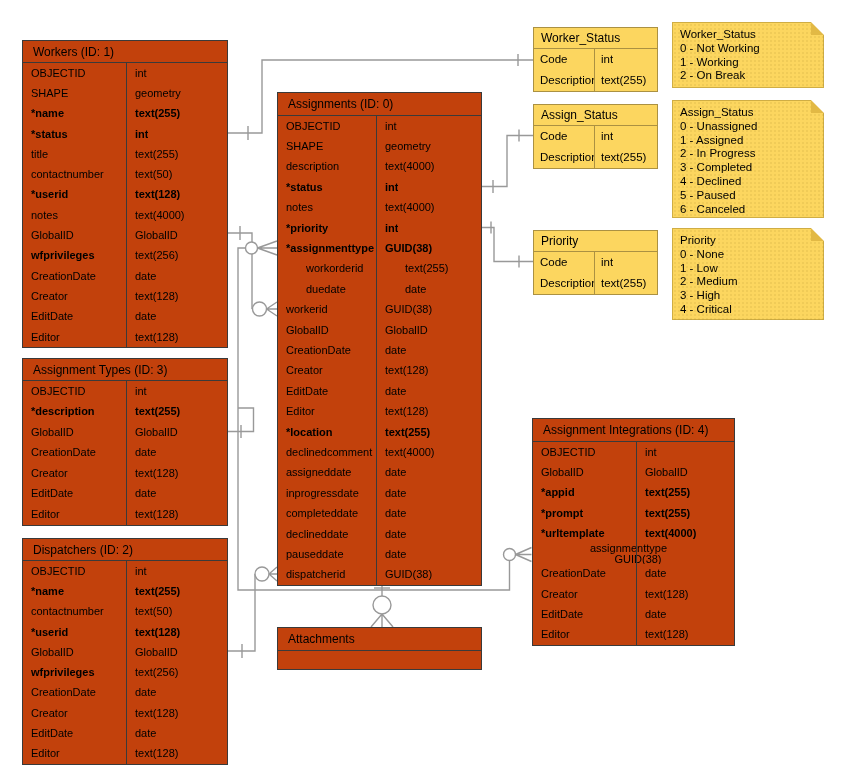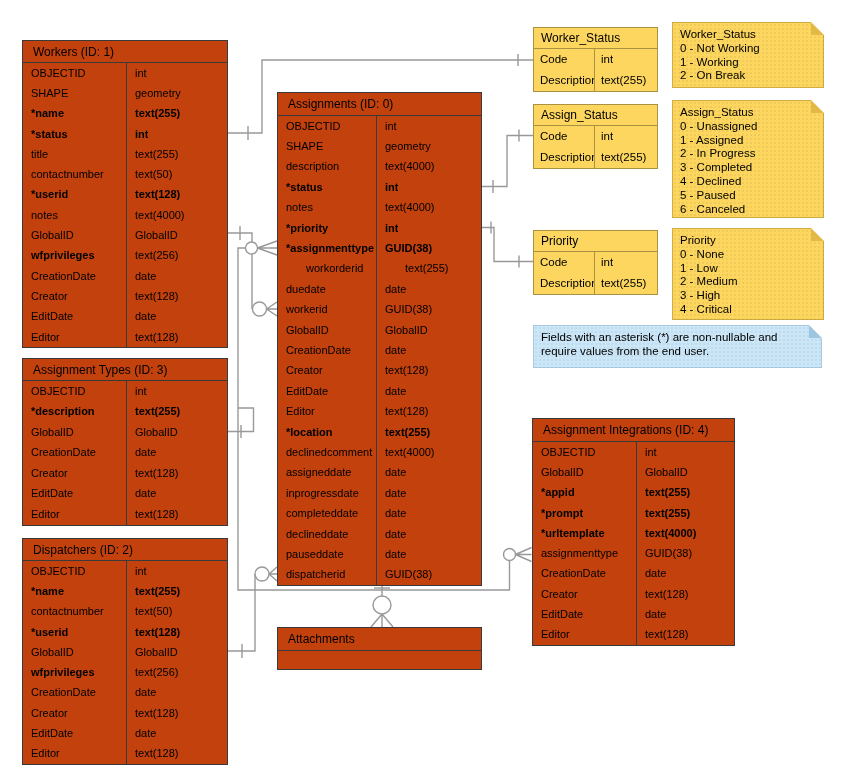--- a/index.html
+++ b/index.html
@@ -280,21 +280,21 @@
           <div class="ftype">int</div>
         </div>
         <div class="row bold-both" style="height: 20.4px;">
           <div class="fname" style="width: 98px;">*assignmenttype</div>
           <div class="ftype">GUID(38)</div>
         </div>
         <div class="row" style="height: 20.4px; margin-left: 20px;">
           <div class="fname" style="width: 98px;">workorderid</div>
           <div class="ftype">text(255)</div>
         </div>
-        <div class="row" style="height: 20.4px;">
+        <div class="row" style="height: 20.4px; margin-left: 20px;">
           <div class="fname" style="width: 98px;">duedate</div>
           <div class="ftype">date</div>
         </div>
         <div class="row" style="height: 20.4px;">
           <div class="fname" style="width: 98px;">workerid</div>
           <div class="ftype">GUID(38)</div>
         </div>
         <div class="row" style="height: 20.4px;">
           <div class="fname" style="width: 98px;">GlobalID</div>
           <div class="ftype">GlobalID</div>
@@ -370,21 +370,21 @@
           <div class="ftype">text(255)</div>
         </div>
         <div class="row bold-both" style="height: 20.3px;">
           <div class="fname" style="width: 103px;">*prompt</div>
           <div class="ftype">text(255)</div>
         </div>
         <div class="row bold-both" style="height: 20.3px;">
           <div class="fname" style="width: 103px;">*urltemplate</div>
           <div class="ftype">text(4000)</div>
         </div>
-        <div class="row" style="height: 20.3px;">
+        <div class="row" style="height: 20.3px; flex-direction: column;">
           <div class="fname" style="width: 103px;">assignmenttype</div>
           <div class="ftype">GUID(38)</div>
         </div>
         <div class="row" style="height: 20.3px;">
           <div class="fname" style="width: 103px;">CreationDate</div>
           <div class="ftype">date</div>
         </div>
         <div class="row" style="height: 20.3px;">
           <div class="fname" style="width: 103px;">Creator</div>
           <div class="ftype">text(128)</div>
@@ -461,17 +461,13 @@
     </div>
     <div class="note" style="left: 672px; top: 228px; width: 152px; height: 92px;">
       <div class="fold"></div>
       <div class="note-line">Priority</div>
       <div class="note-line">0 - None</div>
       <div class="note-line">1 - Low</div>
       <div class="note-line">2 - Medium</div>
       <div class="note-line">3 - High</div>
       <div class="note-line">4 - Critical</div>
     </div>
-    <div class="note blue" style="left: 533px; top: 325px; width: 289px; height: 43px;">
-      <div class="fold"></div>
-      <div class="note-line" style="white-space: normal;">Fields with an asterisk (*) are non-nullable and require values from the end user.</div>
-    </div>
   </div>
 
 </body></html>

